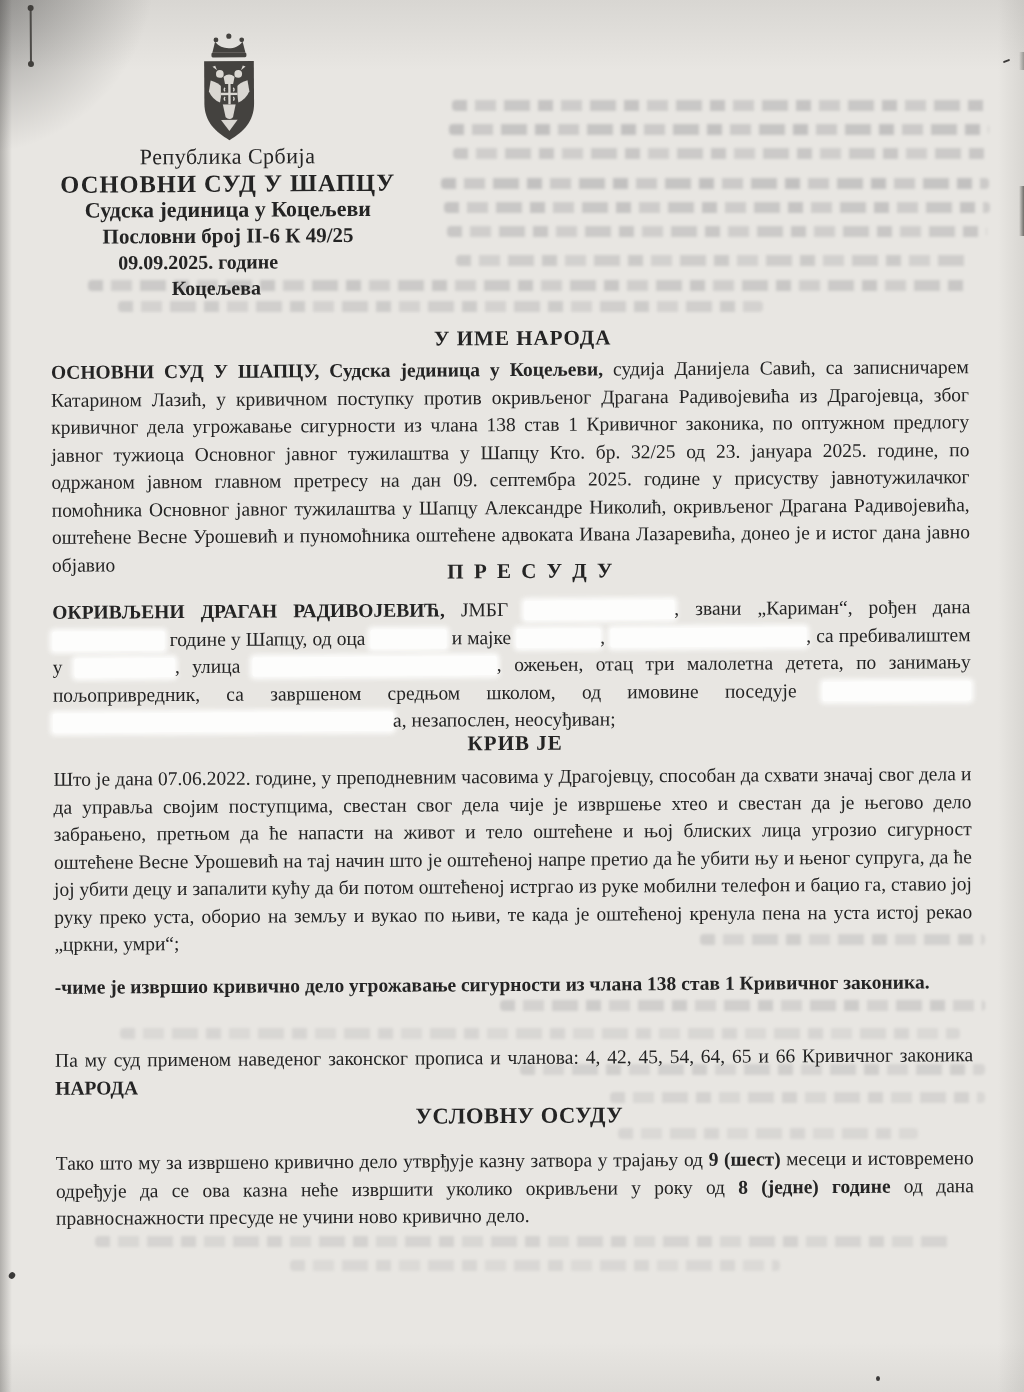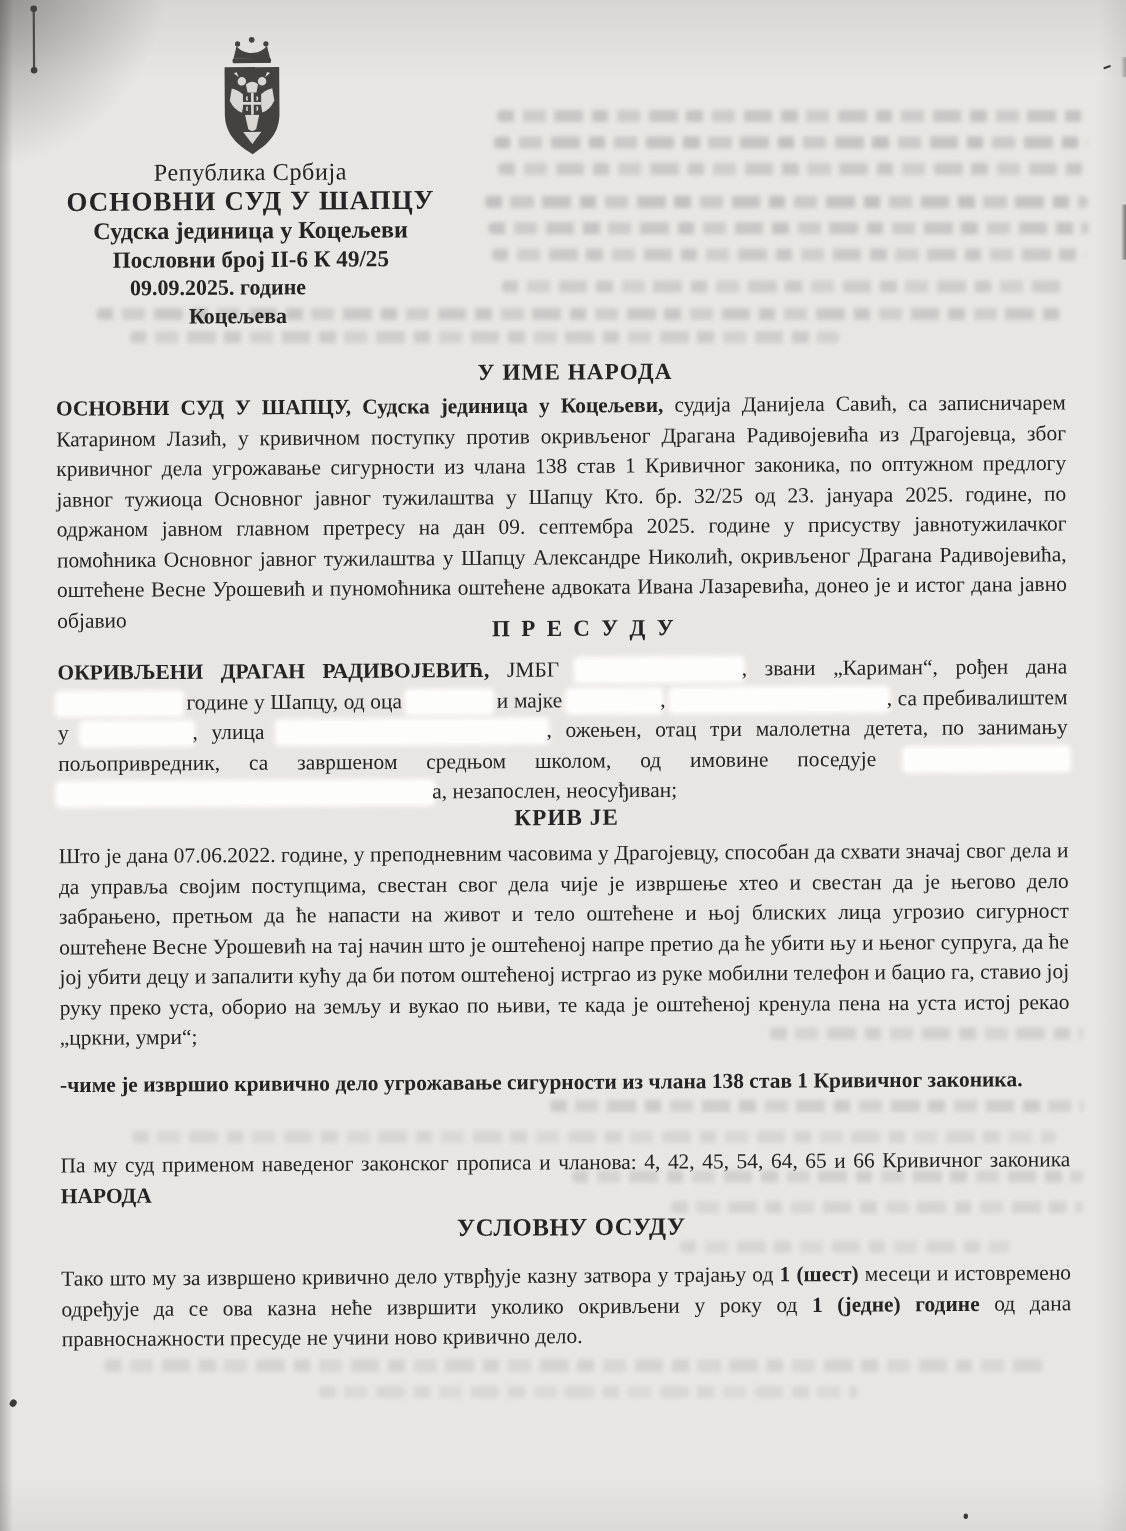--- a/index.html
+++ b/index.html
@@ -137,21 +137,21 @@
     <div class="heading h-name">У ИМЕ НАРОДА</div>
     <div class="heading h-presuda">П Р Е С У Д У</div>
     <div class="heading h-kriv">КРИВ ЈЕ</div>
     <div class="heading h-uslovna">УСЛОВНУ ОСУДУ</div>
 
     <p class="body-par p-intro"><span class="b">ОСНОВНИ СУД У ШАПЦУ, </span><span class="b">Судска јединица у Коцељеви,</span><span> судија Данијела Савић, са записничарем Катарином Лазић, у кривичном поступку против окривљеног Драгана Радивојевића из Драгојевца, због кривичног дела угрожавање сигурности из члана 138 став 1 Кривичног законика, по оптужном предлогу јавног тужиоца Основног јавног тужилаштва у Шапцу Кто. бр. 32/25 од 23. јануара 2025. године, по одржаном јавном главном претресу на дан 09. септембра 2025. године у присуству јавнотужилачког помоћника Основног јавног тужилаштва у Шапцу Александре Николић, окривљеног Драгана Радивојевића, оштећене Весне Урошевић и пуномоћника оштећене адвоката Ивана Лазаревића, донео је и истог дана јавно објавио</span></p>
     <p class="body-par p-defendant"><span class="b">ОКРИВЉЕНИ ДРАГАН РАДИВОЈЕВИЋ, </span><span>ЈМБГ </span><span class="redact" style="width: 150px;"></span><span>, звани „Кариман“, рођен дана </span><span class="redact" style="width: 112px;"></span><span> године у Шапцу, од оца </span><span class="redact" style="width: 76px;"></span><span> и мајке </span><span class="redact" style="width: 84px;"></span><span>, </span><span class="redact" style="width: 196px;"></span><span>, са пребивалиштем у </span><span class="redact" style="width: 100px;"></span><span>, улица </span><span class="redact" style="width: 244px;"></span><span>, ожењен, отац три малолетна детета, по занимању пољопривредник, са завршеном средњом школом, од имовине поседује </span><span class="redact" style="width: 148px;"></span><span> </span><span class="redact" style="width: 340px;"></span><span>а, незапослен, неосуђиван;</span></p>
     <p class="body-par p-facts"><span>Што је дана 07.06.2022. године, у преподневним часовима у Драгојевцу, способан да схвати значај свог дела и да управља својим поступцима, свестан свог дела чије је извршење хтео и свестан да је његово дело забрањено, претњом да ће напасти на живот и тело оштећене и њој блиских лица угрозио сигурност оштећене Весне Урошевић на тај начин што је оштећеној напре претио да ће убити њу и њеног супруга, да ће јој убити децу и запалити кућу да би потом оштећеној истргао из руке мобилни телефон и бацио га, ставио јој руку преко уста, оборио на земљу и вукао по њиви, те када је оштећеној кренула пена на уста истој рекао „цркни, умри“;</span></p>
     <p class="body-par p-qualification"><span class="b">-чиме је извршио кривично дело угрожавање сигурности из члана 138 став 1 Кривичног законика.</span></p>
     <p class="body-par p-application"><span>Па му суд применом наведеног законског прописа и чланова: 4, 42, 45, 54, 64, 65 и 66 Кривичног законика </span><span class="b">НАРОДА</span></p>
-    <p class="body-par p-sentence"><span>Тако што му за извршено кривично дело утврђује казну затвора у трајању од </span><span class="b">1 (шест)</span><span> месеци и истовремено одређује да се ова казна неће извршити уколико окривљени у року од </span><span class="b">1 (једне) године</span><span> од дана правноснажности пресуде не учини ново кривично дело.</span></p>
+    <p class="body-par p-sentence"><span>Тако што му за извршено кривично дело утврђује казну затвора у трајању од </span><span class="b">9 (шест)</span><span> месеци и истовремено одређује да се ова казна неће извршити уколико окривљени у року од </span><span class="b">8 (једне) године</span><span> од дана правноснажности пресуде не учини ново кривично дело.</span></p>
 
   </div>
 
   <div class="artifact-layer">
     <div class="speck" style="left:9px;top:1272px;width:6px;height:7px;transform:rotate(35deg);"></div>
     <div class="speck" style="left:876px;top:1376px;width:4px;height:5px;"></div>
     <div class="speck" style="left:1003px;top:60px;width:7px;height:2px;border-radius:2px;transform:rotate(-20deg);"></div>
     <div class="edge-mark" style="top:186px;height:50px;"></div>
     <div class="edge-mark" style="top:52px;height:18px;opacity:.6;"></div>
   </div>

